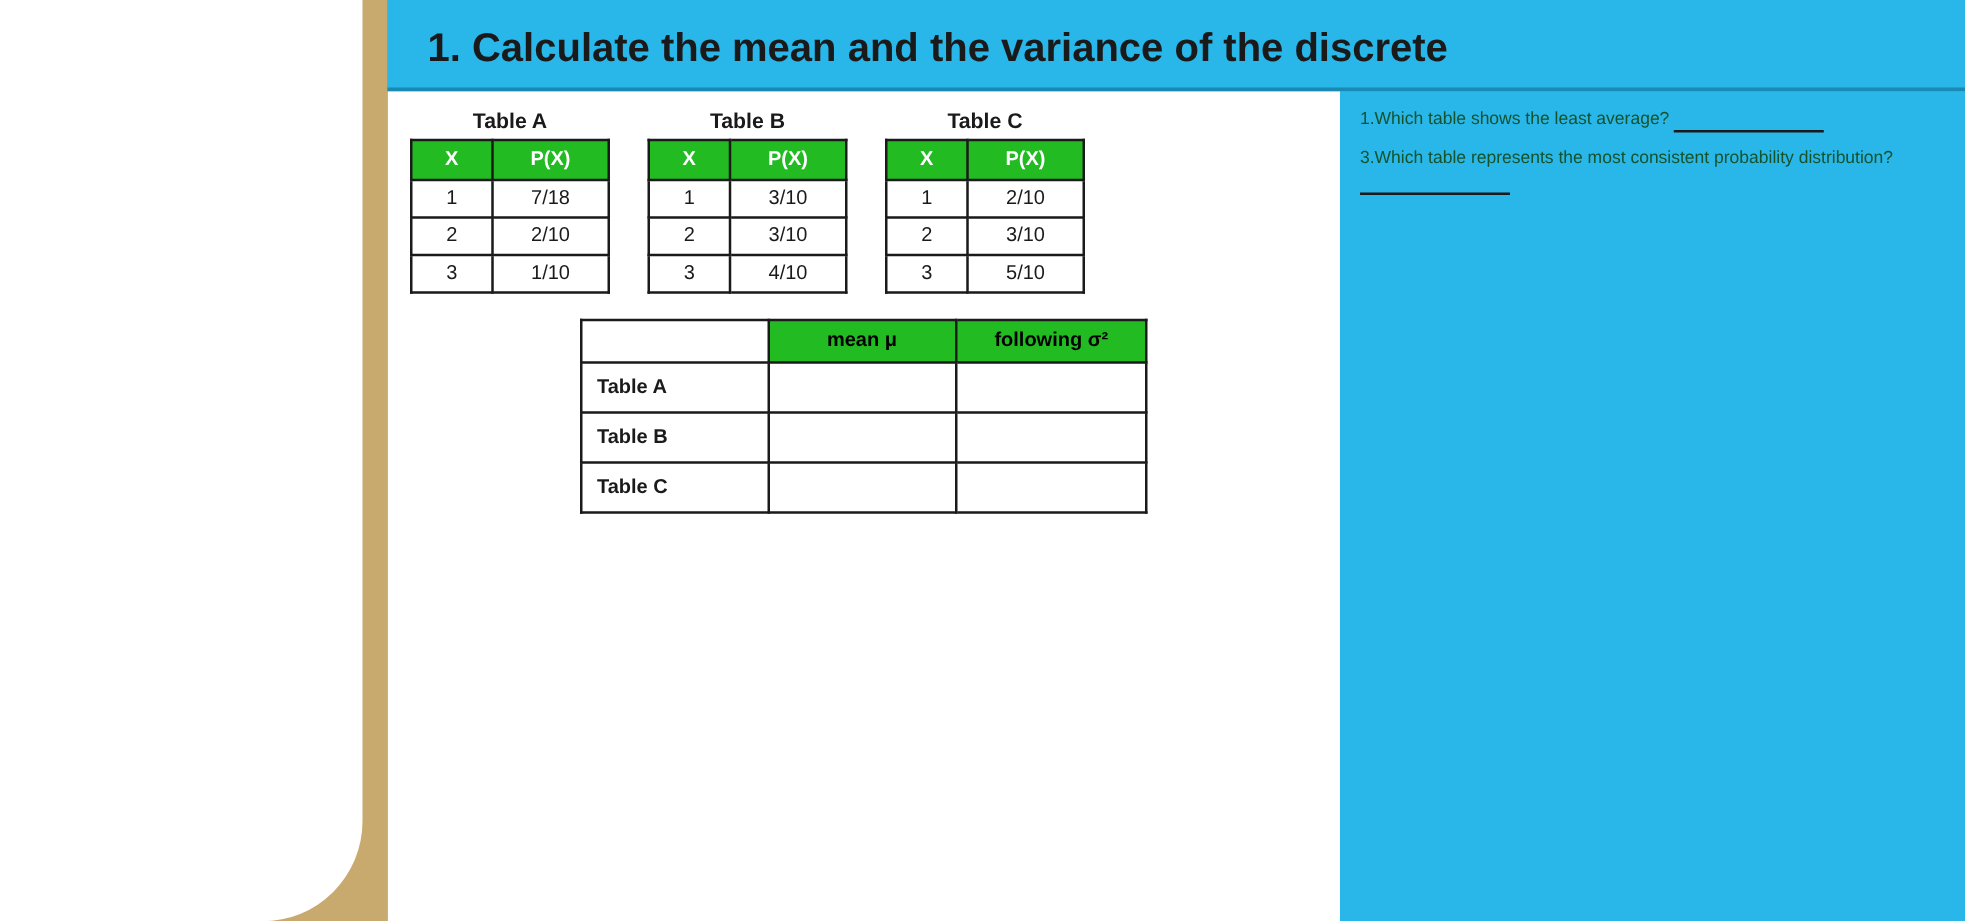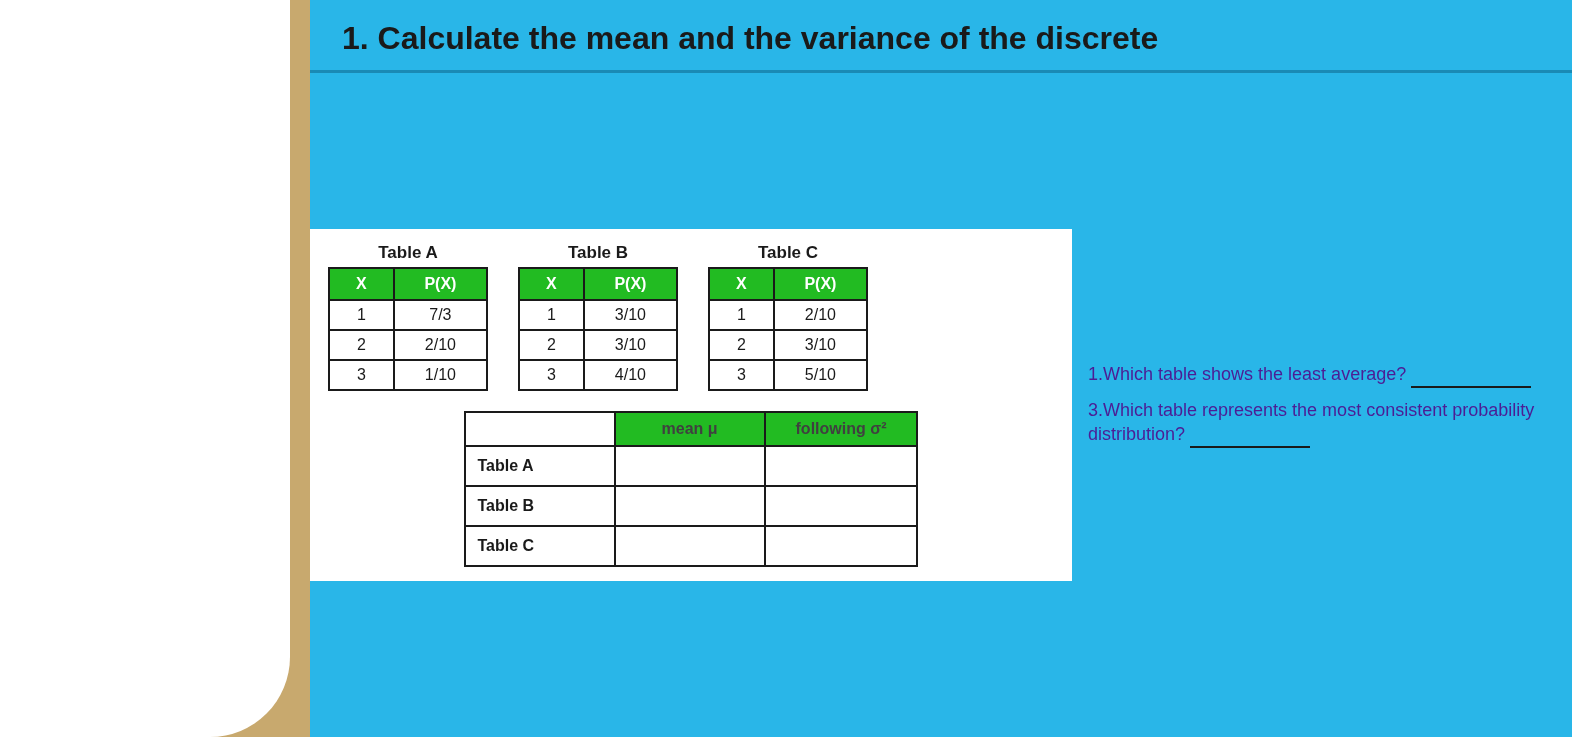--- a/index.html
+++ b/index.html
@@ -62,21 +62,20 @@
       font-weight: bold;
       color: #1a1a1a;
       line-height: 1.25;
     }
 
     
     .main-body {
       display: flex;
       flex: 1;
       overflow: hidden;
-      align-items: center;
     }
 
     
     .tables-section {
       flex: 1;
       background: white;
       padding: 14px 18px 14px 18px;
       display: flex;
       flex-direction: column;
       gap: 10px;
@@ -132,21 +131,21 @@
       justify-content: center;
     }
 
     table.summary-table {
       border-collapse: collapse;
       min-width: 420px;
     }
 
     table.summary-table th {
       background: #22bb22;
-      color: #404040;
+      color: #000000;
       font-weight: bold;
       font-size: 16px;
       border: 2px solid #1a1a1a;
       padding: 7px 30px;
       text-align: center;
     }
 
     table.summary-table th.empty-header {
       background: white;
       min-width: 100px;
@@ -175,22 +174,22 @@
       min-width: 500px;
       background: #29b6e8;
       padding: 12px 16px 12px 16px;
       display: flex;
       flex-direction: column;
       gap: 10px;
       overflow: hidden;
     }
 
     .question-item {
-      font-size: 18px;
-      color: #4c1d95;
+      font-size: 14px;
+      color: #14532d;
       line-height: 1.35;
     }
 
     .question-item .underline {
       display: inline-block;
       border-bottom: 2px solid #1a1a1a;
       min-width: 120px;
     }
   </style>
 </head>
@@ -221,21 +220,21 @@
             <table class="data-table">
               <thead>
                 <tr>
                   <th>X</th>
                   <th>P(X)</th>
                 </tr>
               </thead>
               <tbody>
                 <tr>
                   <td>1</td>
-                  <td>7/3</td>
+                  <td>7/18</td>
                 </tr>
                 <tr>
                   <td>2</td>
                   <td>2/10</td>
                 </tr>
                 <tr>
                   <td>3</td>
                   <td>1/10</td>
                 </tr>
               </tbody>

